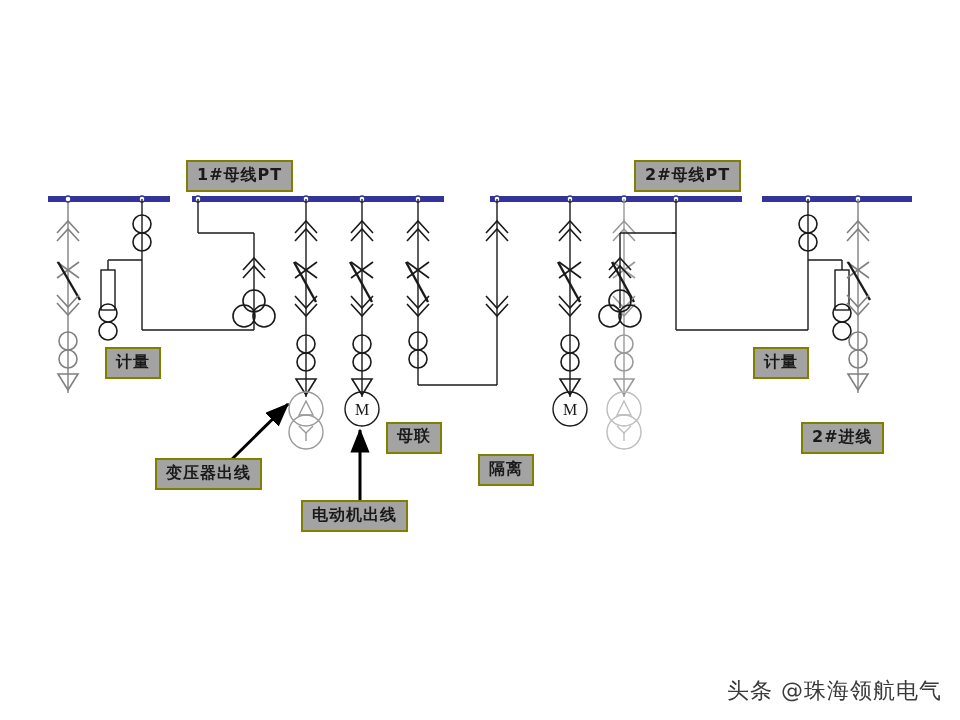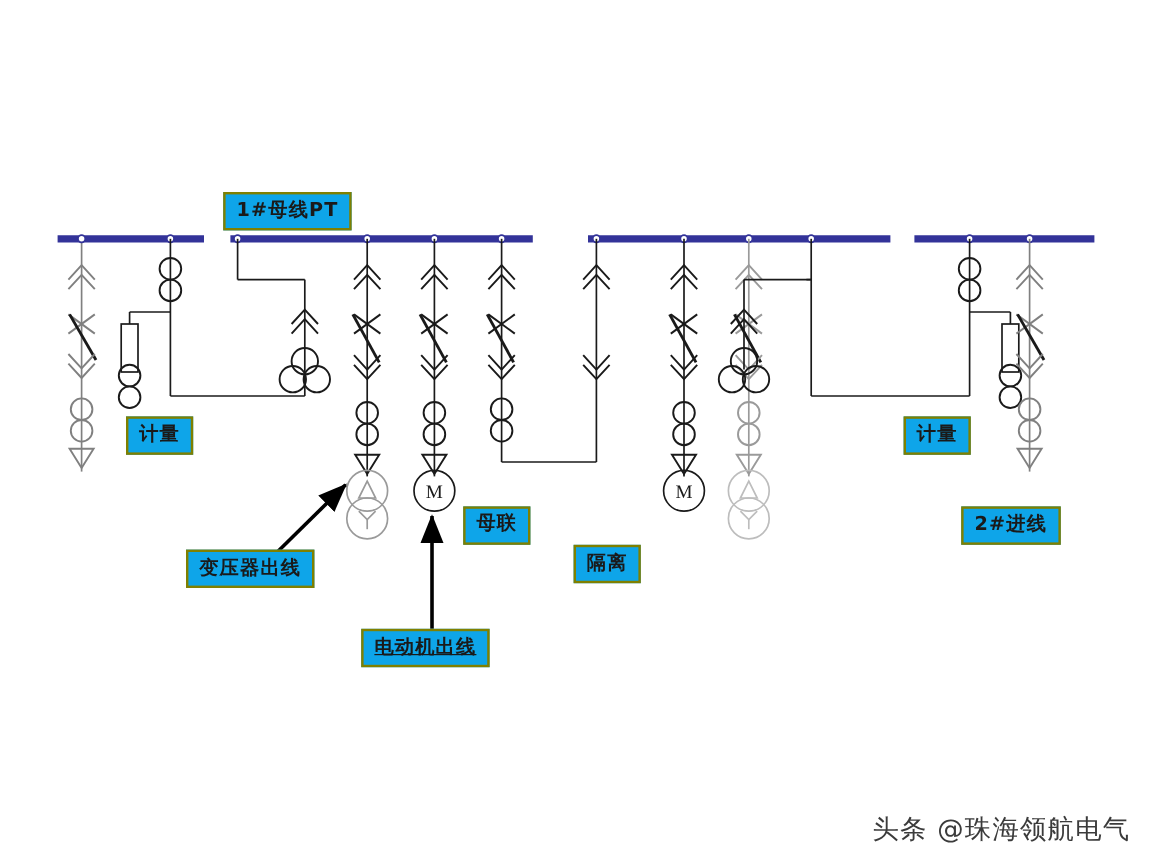--- a/index.html
+++ b/index.html
@@ -9,21 +9,21 @@
     background:#ffffff;
     font-family:"Liberation Sans","DejaVu Sans",sans-serif;
     overflow:hidden;
     position:relative;
   }
   #diagram-root{position:absolute;left:0;top:0;width:960px;height:720px;}
   svg#sld{position:absolute;left:0;top:0;width:960px;height:720px;}
 
   .tag{
     position:absolute;
-    background:#0ea5e9;
+    background:#a3a3a3;
     border:2px solid #808000;
     color:#1a1a1a;
     font-size:16px;
     font-weight:bold;
     line-height:1;
     padding:5px 9px 7px 9px;
     white-space:nowrap;
     box-sizing:border-box;
     letter-spacing:1px;
     font-family:"DejaVu Sans","Liberation Sans",sans-serif;
@@ -258,30 +258,31 @@
     </g>
 
     <g>
       <line x1="226" y1="465" x2="288" y2="404" stroke="#000000" stroke-width="3" marker-end="url(#arrowhead)"></line>
       <line x1="360" y1="524" x2="360" y2="430" stroke="#000000" stroke-width="3" marker-end="url(#arrowhead)"></line>
     </g>
   </svg>
 
   <div class="tag" style="left:186px;top:160px;">1#母线PT</div>
 
+  <div class="tag" style="left:634px;top:160px;">2#母线PT</div>
 
   <div class="tag" style="left:105px;top:347px;">计量</div>
 
   <div class="tag" style="left:753px;top:347px;">计量</div>
 
   <div class="tag" style="left:386px;top:422px;font-family:Liberation Mono, monospace;">母联</div>
 
   <div class="tag" style="left:478px;top:422px;margin-top:32px;">隔离</div>
 
   <div class="tag" style="left:801px;top:422px;">2#进线</div>
 
   <div class="tag" style="left:155px;top:458px;">变压器出线</div>
 
-  <div class="tag" style="left:301px;top:524px;text-decoration:underline;">电动机出线</div>
+  <div class="tag" style="left:301px;top:500px;">电动机出线</div>
 
   <div class="watermark">头条 @珠海领航电气</div>
 
 </div>
 
 </body></html>

